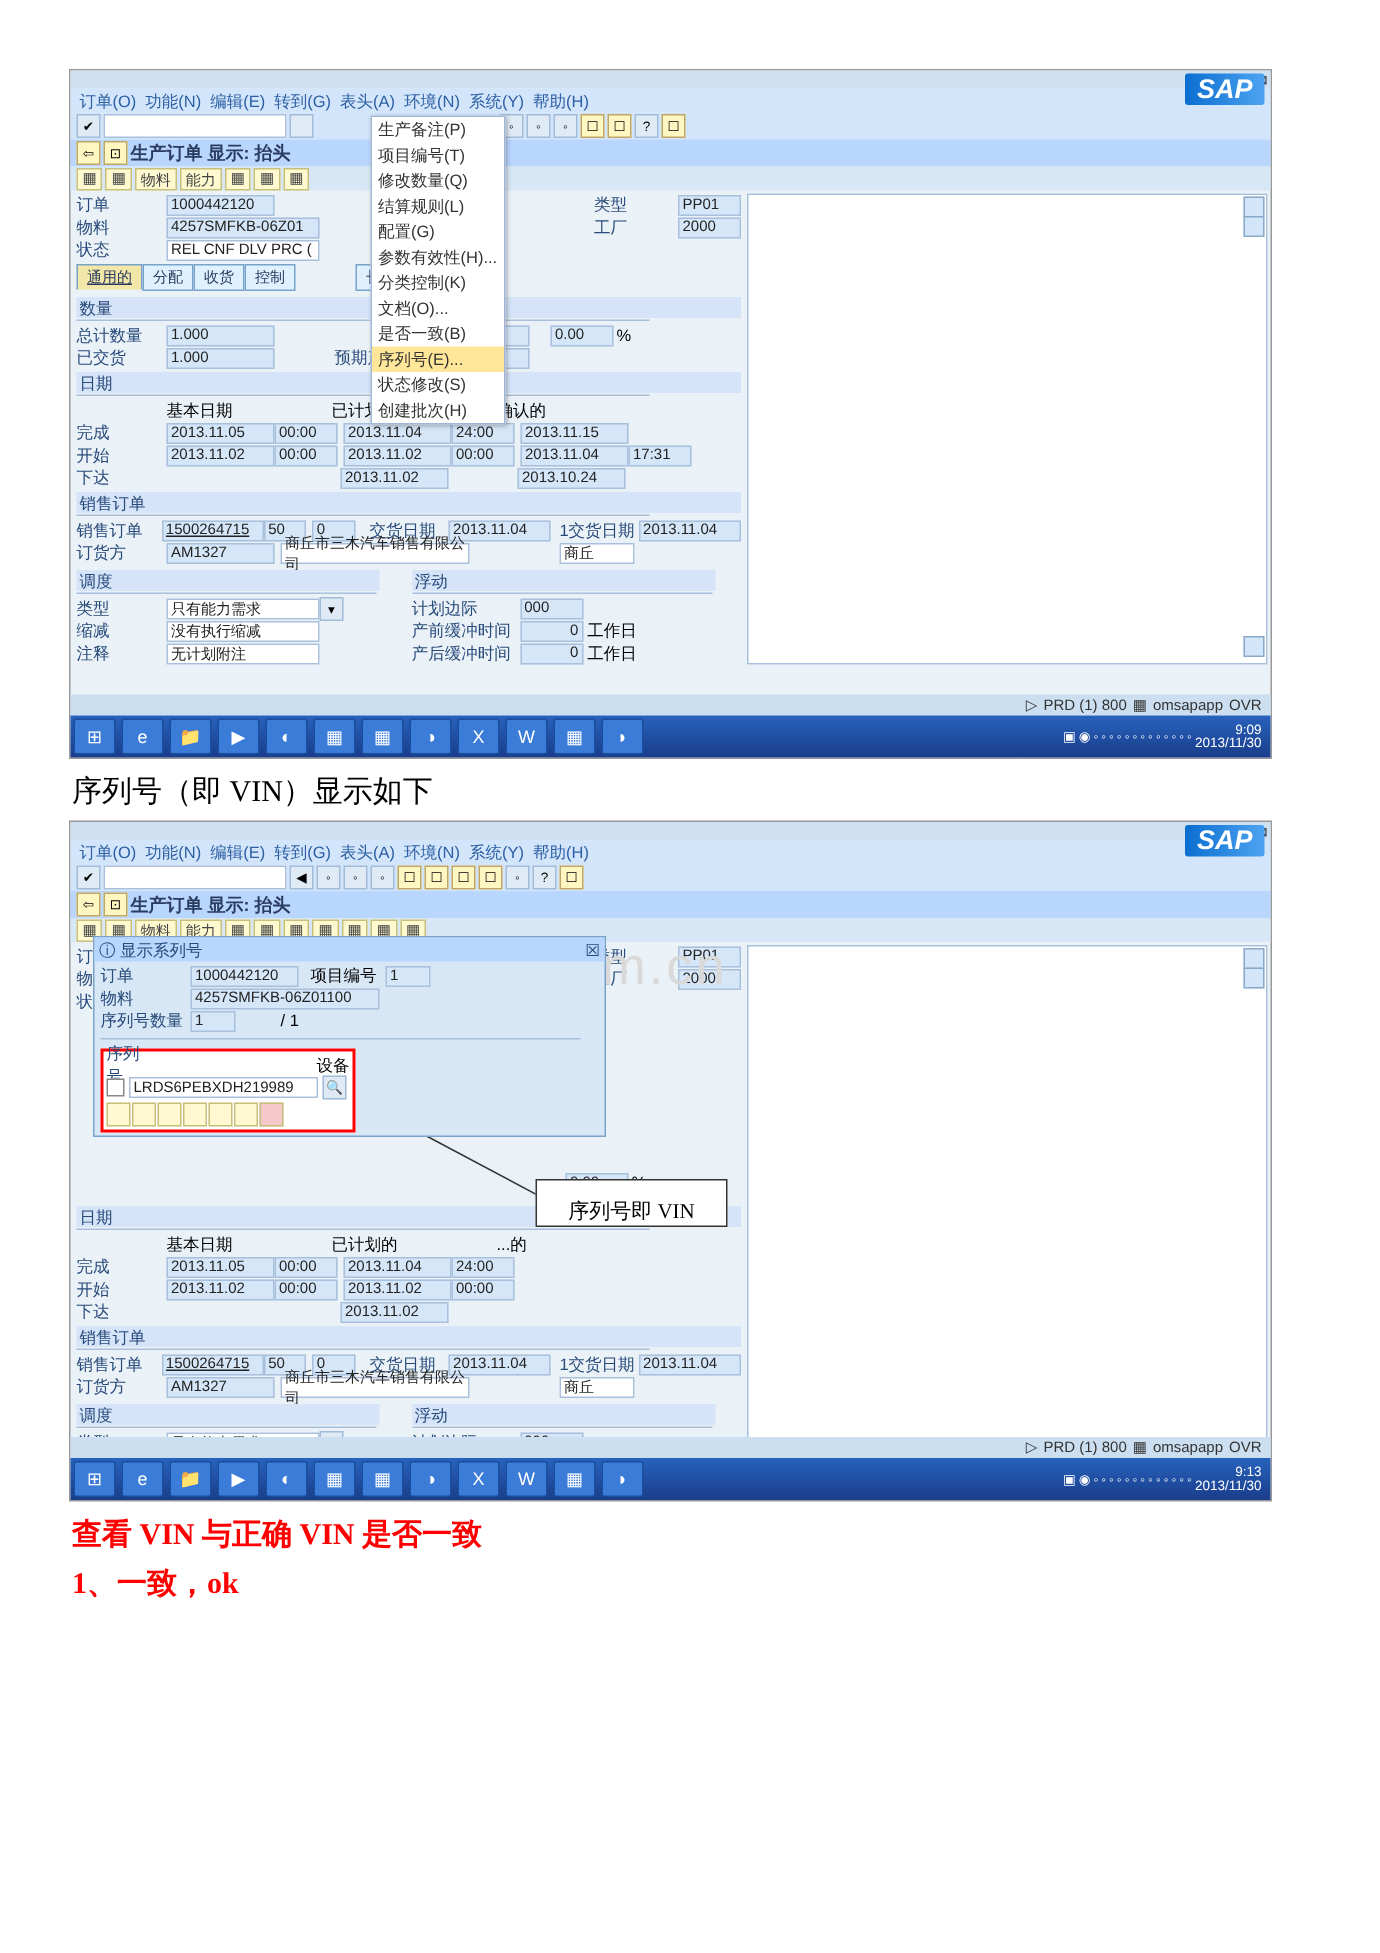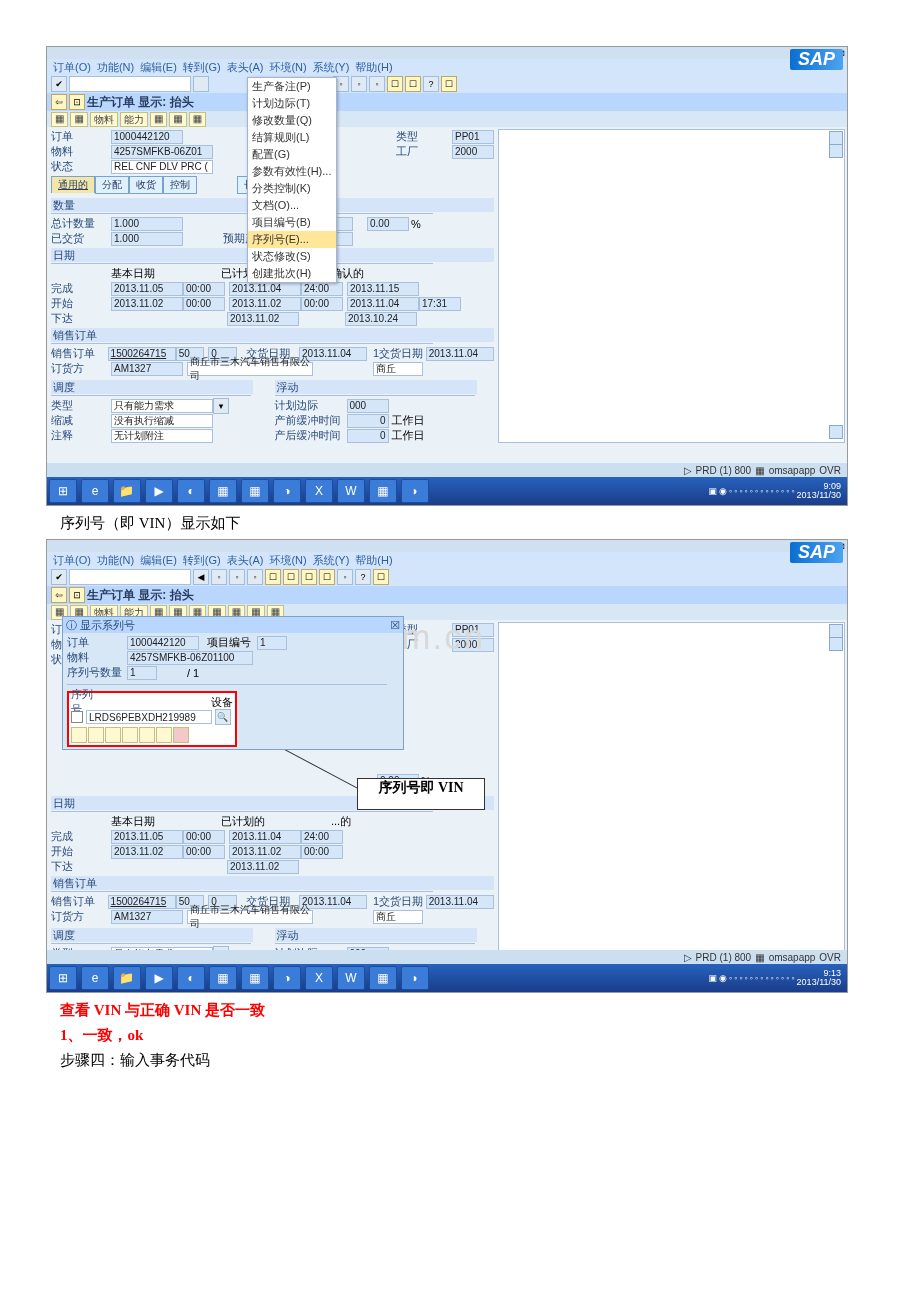--- a/index.html
+++ b/index.html
@@ -37,30 +37,30 @@
   .tabs { display:flex; gap:0; margin-top:2px;}
   .tab { height:16px; padding:0 6px; background:#dff0ff; border:1px solid #7aa3cc; font-size:10px; color:#2a3c5f; display:flex;align-items:center;justify-content:center;}
   .tab.act{background:#f3e6a9; border-bottom:0;text-decoration:underline;}
   .status-bar { position:absolute; bottom:28px; left:0; right:0; height:14px; background:#ccdff1; display:flex; justify-content:flex-end; align-items:center; padding-right:6px; gap:4px; font-size:10px; color:#333; }
   .taskbar { position:absolute; bottom:0; left:0; right:0; height:28px; background:linear-gradient(to bottom,#2762bd,#1a3d8a); display:flex; align-items:center; padding:0 2px; gap:4px;}
   .task-ico { width:26px; height:22px; background:#3a7cd8; border-radius:2px; display:flex;align-items:center;justify-content:center; color:#fff; font-size:12px; border:1px solid #1a4e9e;}
   .task-right{ margin-left:auto; display:flex; align-items:center; gap:2px; color:#fff; font-size:9px;}
   .task-right .sys{display:flex;gap:2px;}
   .task-right .time{text-align:right; padding-right:4px; line-height:1;}
   .scroll-arrow{ width:12px;height:12px;background:#d3e5f8;border:1px solid #8aa9c9;display:inline-block;}
-  .note-text { font-family:"SimSun","Microsoft YaHei"; font-size:15px; margin:6px 14px; }
+  .note-text { font-family:"SimSun","Microsoft YaHei"; font-size:20px; margin:6px 2px; }
   .note-red { color:#ff0000; font-weight:bold; }
   .popup { position:absolute; left:15px; top:72px; width:340px; background:#d8e7f5; border:1px solid #7aa3cc; z-index:15;}
   .popup-title{ background:#b9d6ff; height:16px; display:flex; align-items:center; padding:0 3px; font-size:11px; color:#274a7a;}
   .popup-body{ padding:2px 4px;}
   .serial-box{ border:2px solid #ff0000; padding:2px; margin-top:4px; display:inline-block; background:#fff;}
   .serial-inner{ display:flex; align-items:center; gap:3px; font-size:11px;}
   .popup-btns{display:flex; gap:1px; margin-top:2px;}
   .pop-btn{ width:14px;height:14px; background:#fff8d0; border:1px solid #c7bf7c;}
-  .callout{ position:absolute; left:310px; top:238px; width:126px; height:30px; border:1px solid #333; background:#fff; display:flex; align-items:flex-start; justify-content:center; font-size:14px; font-family:"SimSun";font-weight:bold;}
+  .callout{ position:absolute; left:310px; top:238px; width:126px; height:30px; border:1px solid #333; background:#fff; display:flex; align-items:flex-end; justify-content:center; font-size:14px; font-family:"SimSun";}
   .callout-line{ position:absolute; border-top:1px solid #333; transform-origin:left center;}
   .watermark{ position:absolute; left:130px; top:77px; font-size:35px; color:#d9d9d9; font-family:Arial; letter-spacing:2px; z-index:2; pointer-events:none;}
   .chk{width:10px;height:10px;border:1px solid #888; background:#fff;}
 </style>
 </head>
 <body>
 
 <div class="page">
 
 <div class="screenshot scr1">
@@ -99,28 +99,28 @@
     <div class="smbtn">▦</div>
     <div class="smbtn">物料</div>
     <div class="smbtn">能力</div>
     <div class="smbtn">▦</div>
     <div class="smbtn">▦</div>
     <div class="smbtn">▦</div>
   </div>
 
   <div class="dropdown-menu">
     <div>生产备注(P)</div>
-    <div>计划边际(T)</div>
+    <div>项目编号(T)</div>
     <div>修改数量(Q)</div>
     <div>结算规则(L)</div>
     <div>配置(G)</div>
     <div>参数有效性(H)...</div>
     <div>分类控制(K)</div>
     <div>文档(O)...</div>
-    <div>项目编号(B)</div>
+    <div>是否一致(B)</div>
     <div class="sel">序列号(E)...</div>
     <div>状态修改(S)</div>
     <div>创建批次(H)</div>
   </div>
 
   <div class="body-area">
     <div class="body-left">
       <div class="row">
             <span class="lbl">订单</span>
             <span class="fld ro w70">1000442120</span>
@@ -599,15 +599,14 @@
       <div class="time">
             <div>9:13</div>
             <div>2013/11/30</div>
           </div>
     </div>
   </div>
 </div>
 
 <div class="note-text note-red">查看 VIN 与正确 VIN 是否一致</div>
 <div class="note-text note-red">1、一致，ok</div>
-<div class="note-text">步骤四：输入事务代码</div>
 
 </div>
 
 </body></html>

